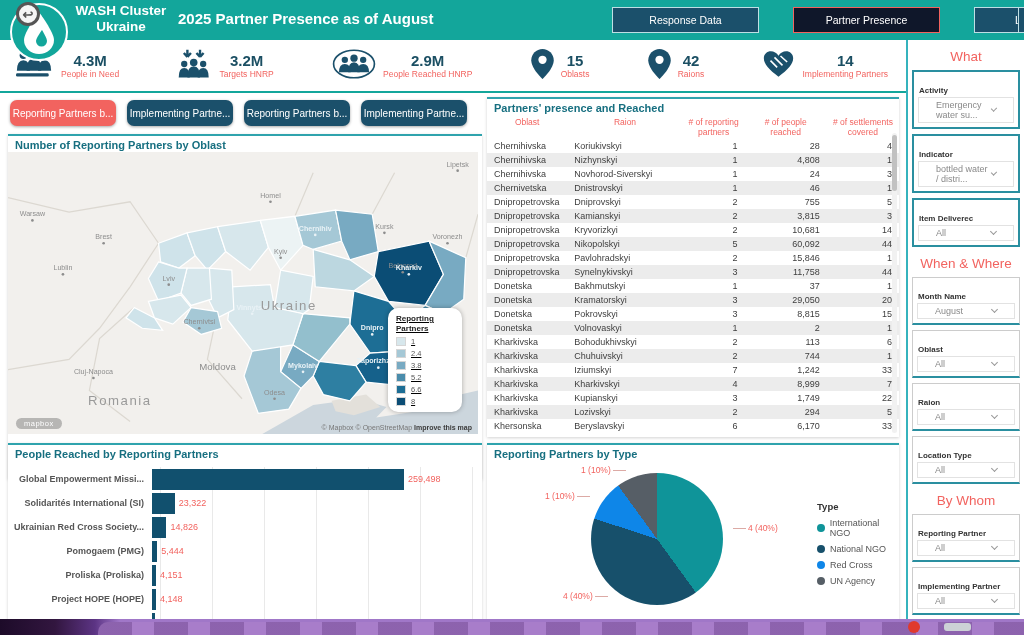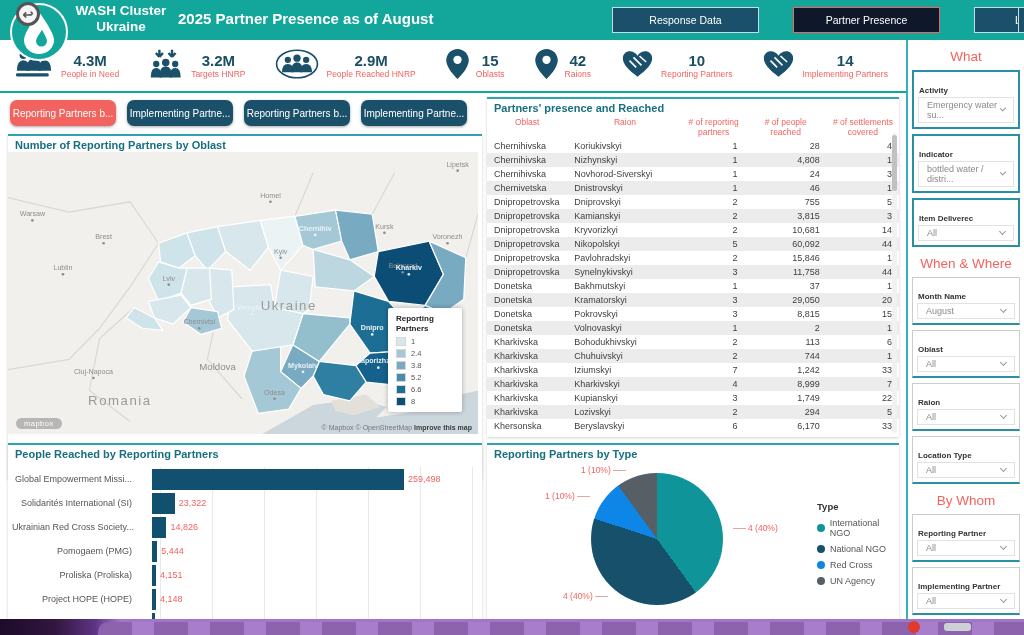--- a/index.html
+++ b/index.html
@@ -33,21 +33,21 @@
   .panel { position:absolute; background:#fff; border-top:2px solid #2fa3ad; box-shadow:0 1px 3px rgba(0,0,0,.18); }
   .panel-title { font-size:11px; font-weight:bold; color:#176f80; padding:3px 7px 1px; white-space:nowrap; }
   #map-panel   { left:8px;   top:134px; width:474px; height:345px; }
   #table-panel { left:487px; top:97px;  width:412px; height:340px; overflow:hidden; }
   #bar-panel   { left:8px;   top:443px; width:474px; height:192px; }
   #pie-panel   { left:487px; top:443px; width:412px; height:177px; overflow:hidden; }
   #month-panel { left:487px; top:622px; width:412px; height:13px; overflow:hidden; }
 
   
   .map-wrap { position:relative; width:470px; height:282px; }
-  .map-legend { position:absolute; right:16px; top:156px; width:74px; background:#fff; box-shadow:0 0 5px rgba(0,0,0,.3); border-radius:2px; padding:6px 8px; z-index:2; }
+  .map-legend { position:absolute; right:16px; top:156px; width:74px; background:#fff; box-shadow:0 0 5px rgba(0,0,0,.3); border-radius:10px; padding:6px 8px; z-index:2;text-decoration:underline; }
   .map-legend-title { font-size:8px; font-weight:bold; color:#222; line-height:10px; }
   .ml-item { display:flex; align-items:center; gap:5px; margin-top:3px; }
   .ml-swatch { width:10px; height:9px; border:1px solid #d6d6d6; }
   .ml-val { font-size:7.5px; color:#555; }
   .map-attrib { position:absolute; right:6px; bottom:3px; font-size:7px; color:#777; z-index:2; }
   .map-attrib b { color:#3c3c3c; }
   .mapbox-logo { position:absolute; left:8px; bottom:5px; background:rgba(110,110,110,.45); color:#fff; border-radius:8px; padding:1px 8px; font-size:7.5px; z-index:2; letter-spacing:.5px; }
 
   
   #presence-table { width:100%; border-collapse:collapse; font-size:9px; color:#3e3e3e; table-layout:fixed; }
@@ -55,21 +55,21 @@
   #presence-table td { padding:1.5px 7px; height:13.4px; line-height:11px; }
   #presence-table tr.striped td { background:#ececec; }
   #presence-table td.num { text-align:right; }
   .tbl-scroll-track { position:absolute; right:2px; top:34px; bottom:4px; width:5px; background:#f1f1f1; border-radius:3px; }
   .tbl-scroll-thumb { position:absolute; right:2px; top:36px; width:5px; height:56px; background:#c1c1c1; border-radius:3px; }
 
   
   .bar-area { position:absolute; left:4px; top:22px; right:8px; bottom:2px; }
   .bar-grid { position:absolute; left:148px; right:0; top:0; bottom:0; background:repeating-linear-gradient(90deg, #e9e9e9 0 1px, transparent 1px 52px); }
   .bar-row { position:relative; display:flex; align-items:center; height:24px; }
-  .bar-label { width:140px; text-align:right; font-size:9px; color:#555; padding-right:20px; white-space:nowrap; overflow:hidden; }
+  .bar-label { width:140px; text-align:right; font-size:9px; color:#555; padding-right:8px; white-space:nowrap; overflow:hidden;font-weight:bold; }
   .bar-track { position:relative; flex:1; height:21px; display:flex; align-items:center; }
   .bar-fill { height:21px; background:#11506e; }
   .bar-val { font-size:9px; color:#f2635f; margin-left:4px; white-space:nowrap; }
 
   
   .pie { position:absolute; left:104px; top:28px; width:132px; height:132px; border-radius:50%; }
   .pie-callout { position:absolute; font-size:8.5px; color:#f2635f; white-space:nowrap; }
   .pc0 { left:244px; top:78px; }
   .pc1 { left:76px;  top:146px; }
   .pc2 { left:58px;  top:46px; }
@@ -80,21 +80,21 @@
   .pl-item { display:flex; align-items:center; gap:5px; margin-top:6px; font-size:9px; color:#555; }
   .pl-dot { width:8px; height:8px; border-radius:50%; }
 
   
   .sidebar-divider { position:absolute; left:906px; top:40px; bottom:0; width:2px; background:#35b3bd; z-index:2; }
   #sidebar { position:absolute; left:908px; top:40px; width:116px; height:595px; background:#fff; z-index:2; }
   .sb-heading { color:#f2635f; font-size:13.5px; text-align:center; margin:9px 0 6px; }
   .filter { margin:0 4px 5px; background:#fff; border:1px solid #ccc; border-bottom:2px solid #2a8fa0; }
   .filter.boxed { border:2px solid #2a8fa0; }
   .filter-label { font-size:8px; font-weight:bold; color:#333; padding:3px 5px 0; white-space:nowrap; overflow:hidden;margin-top:11px; }
-  .filter-value { display:flex; justify-content:space-between; align-items:center; margin:2px 4px 4px; border:1px solid #e2e2e2; padding:2px 8px; font-size:9px; color:#8a8a8a; cursor:pointer; }
+  .filter-value { display:flex; justify-content:space-between; align-items:center; margin:2px 4px 4px; border:1px solid #e2e2e2; padding:2px 17px; font-size:9px; color:#8a8a8a; cursor:pointer; }
   .chev { width:5px; height:5px; border-right:1px solid #999; border-bottom:1px solid #999; transform:rotate(45deg); margin-top:-3px; }
   .cb-row { display:flex; align-items:center; gap:5px; font-size:9px; color:#444; margin:5px 12px 0; }
   .cb { width:9px; height:9px; border:1px solid #999; background:#fff; flex:none; }
 
   
   #scrubber { position:absolute; left:0; right:0; bottom:0; height:16px; z-index:50; background:linear-gradient(90deg,#1d0b29 0,#32163f 55px,#5c3484 95px,#a077c8 120px,#a077c8 100%); }
   .scrub-inner { position:absolute; left:98px; right:0; top:3px; bottom:0; background:#a87dca; border-top-left-radius:10px; background-image:repeating-linear-gradient(90deg, rgba(70,30,100,.28) 0 34px, transparent 34px 56px); }
   .rec-dot { position:absolute; left:908px; bottom:2px; width:12px; height:12px; border-radius:50%; background:#e0392e; z-index:51; }
   .scrub-pill { position:absolute; left:944px; bottom:4px; width:27px; height:8px; border-radius:3px; background:#ccd1d6; z-index:51; }
 
@@ -189,30 +189,20 @@
     </span>
   </div>
     <div class="kpi">
     <span><svg viewBox="0 0 24 32" width="23" height="30">
           <path d="M12 0 C5.4 0 0 5.4 0 12 C0 21 12 32 12 32 C12 32 24 21 24 12 C24 5.4 18.6 0 12 0 Z" fill="#1b506b"></path>
           <circle cx="12" cy="11.5" r="4.4" fill="#fff"></circle>
         </svg></span>
     <span class="kpi-text">
       <span class="kpi-val">42</span>
       <span class="kpi-label">Raions</span>
-    </span>
-  </div>
-    <div class="kpi">
-    <span><svg viewBox="0 0 48 42" width="33" height="28">
-          <path d="M24 40 C10 30 2 21 2 12.5 C2 6 7 2 12.5 2 C17 2 21.5 4.5 24 8.5 C26.5 4.5 31 2 35.5 2 C41 2 46 6 46 12.5 C46 21 38 30 24 40 Z" fill="#1b506b"></path>
-          <path d="M12 16 L22 26 M18 11 L30 23 M27 9 L37 18" stroke="#fff" stroke-width="2.4" fill="none"></path>
-        </svg></span>
-    <span class="kpi-text">
-      <span class="kpi-val">10</span>
-      <span class="kpi-label">Reporting Partners</span>
     </span>
   </div>
     <div class="kpi">
     <span><svg viewBox="0 0 48 42" width="33" height="28">
           <path d="M24 40 C10 30 2 21 2 12.5 C2 6 7 2 12.5 2 C17 2 21.5 4.5 24 8.5 C26.5 4.5 31 2 35.5 2 C41 2 46 6 46 12.5 C46 21 38 30 24 40 Z" fill="#1b506b"></path>
           <path d="M12 16 L22 26 M18 11 L30 23 M27 9 L37 18" stroke="#fff" stroke-width="2.4" fill="none"></path>
         </svg></span>
     <span class="kpi-text">
       <span class="kpi-val">14</span>
       <span class="kpi-label">Implementing Partners</span>

